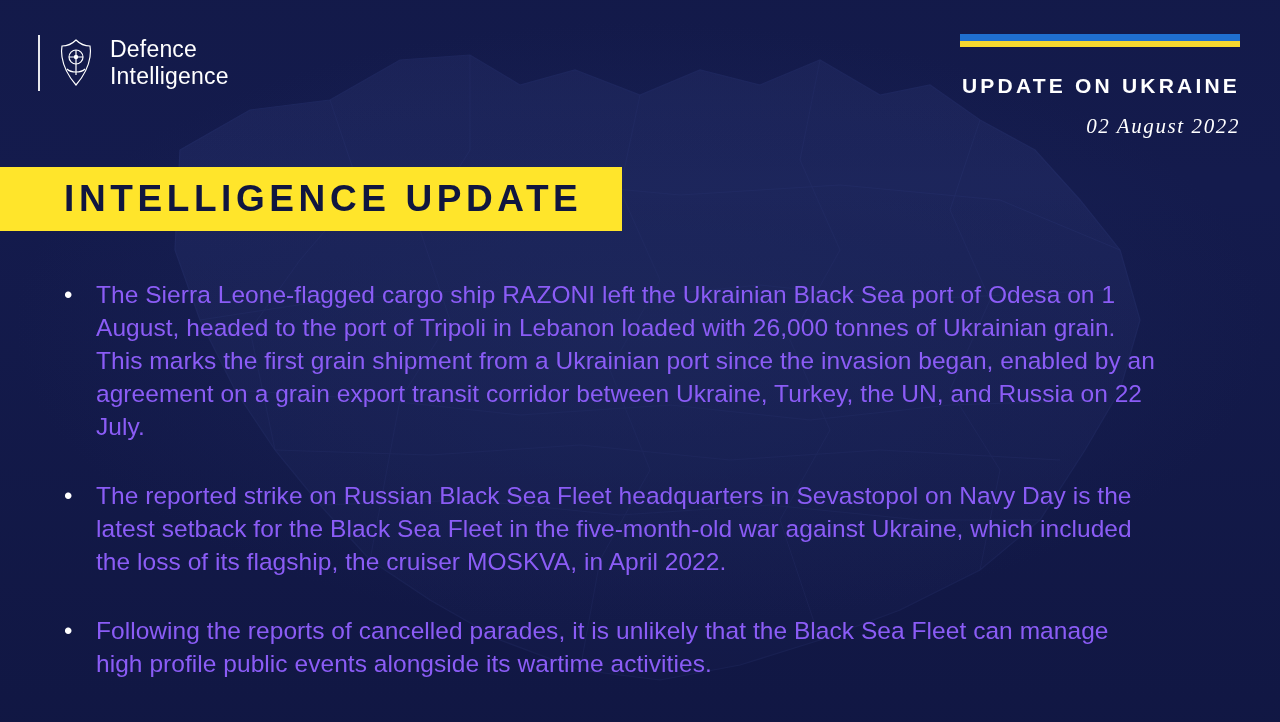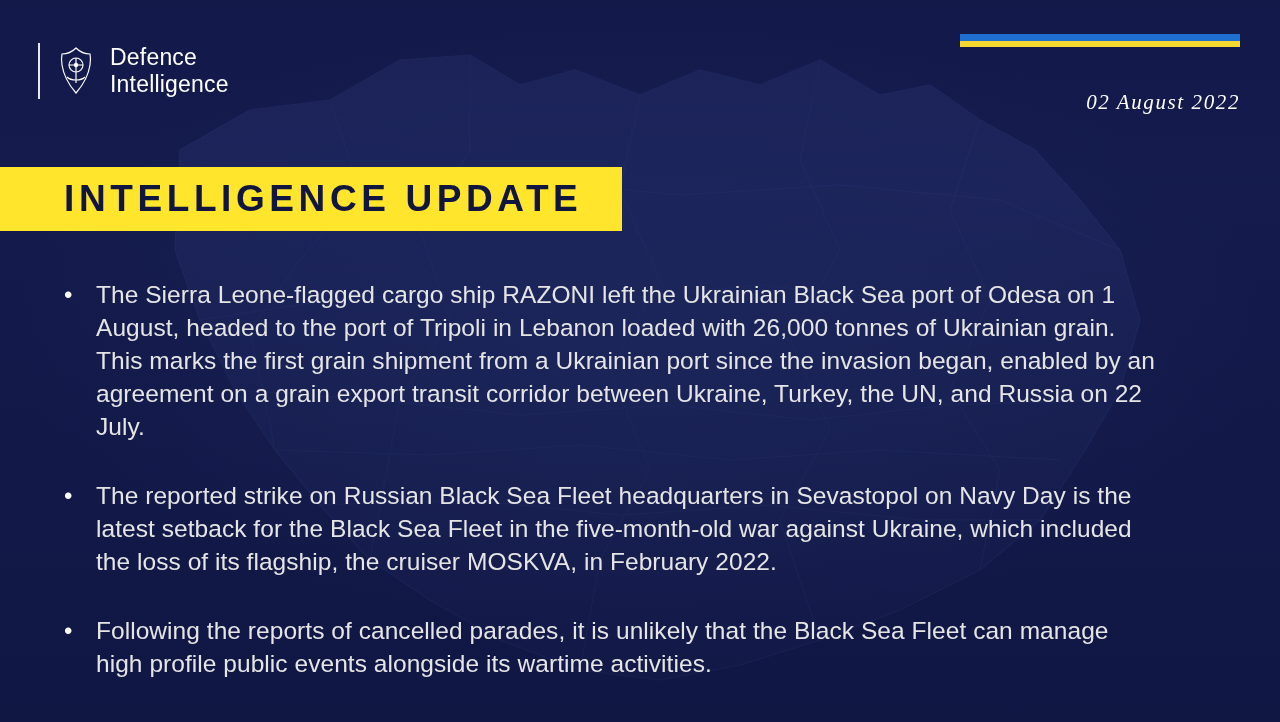--- a/index.html
+++ b/index.html
@@ -43,21 +43,20 @@
     top: 0; left: 0; right: 0;
     height: 150px;
   }
 
   .brand {
     position: absolute;
     left: 38px;
     top: 35px;
     display: flex;
     align-items: center;
-    margin-top: 8px;
   }
 
   .brand-rule {
     width: 2px;
     height: 56px;
     background: #ffffff;
     margin-right: 16px;
     opacity: 0.9;
   }
 
@@ -151,21 +150,21 @@
     flex: none;
     width: 38px;
     color: #ffffff;
     font-size: 24px;
     line-height: 33px;
     text-align: left;
     padding-left: 6px;
   }
 
   .bullet-text {
-    color: #e5e5e5;
+    color: #8b5cf6;
     font-size: 24.5px;
     line-height: 33px;
     letter-spacing: 0.05px;
     font-weight: 300;
   }
 </style>
 </head>
 <body>
 
 <div class="poster">
@@ -217,38 +216,39 @@
         <div>Intelligence</div>
       </div>
     </div>
 
     <div class="flagbar">
       <div class="blue"></div>
       <div class="yellow"></div>
     </div>
 
     <div class="update-line">
+      <div class="update-title">UPDATE ON UKRAINE</div>
       <div class="update-date">02 August 2022</div>
     </div>
   </div>
 
   <div class="banner">
     <div class="banner-text">INTELLIGENCE UPDATE</div>
   </div>
 
   <div class="body">
 
     <div class="bullet">
       <div class="dot">•</div>
       <div class="bullet-text">The Sierra Leone-flagged cargo ship RAZONI left the Ukrainian Black Sea port of Odesa on 1 August, headed to the port of Tripoli in Lebanon loaded with 26,000 tonnes of Ukrainian grain. This marks the first grain shipment from a Ukrainian port since the invasion began, enabled by an agreement on a grain export transit corridor between Ukraine, Turkey, the UN, and Russia on 22 July.</div>
     </div>
 
     <div class="bullet">
       <div class="dot">•</div>
-      <div class="bullet-text">The reported strike on Russian Black Sea Fleet headquarters in Sevastopol on Navy Day is the latest setback for the Black Sea Fleet in the five-month-old war against Ukraine, which included the loss of its flagship, the cruiser MOSKVA, in February 2022.</div>
+      <div class="bullet-text">The reported strike on Russian Black Sea Fleet headquarters in Sevastopol on Navy Day is the latest setback for the Black Sea Fleet in the five-month-old war against Ukraine, which included the loss of its flagship, the cruiser MOSKVA, in April 2022.</div>
     </div>
 
     <div class="bullet">
       <div class="dot">•</div>
       <div class="bullet-text">Following the reports of cancelled parades, it is unlikely that the Black Sea Fleet can manage high profile public events alongside its wartime activities.</div>
     </div>
 
   </div>
 
 </div>

